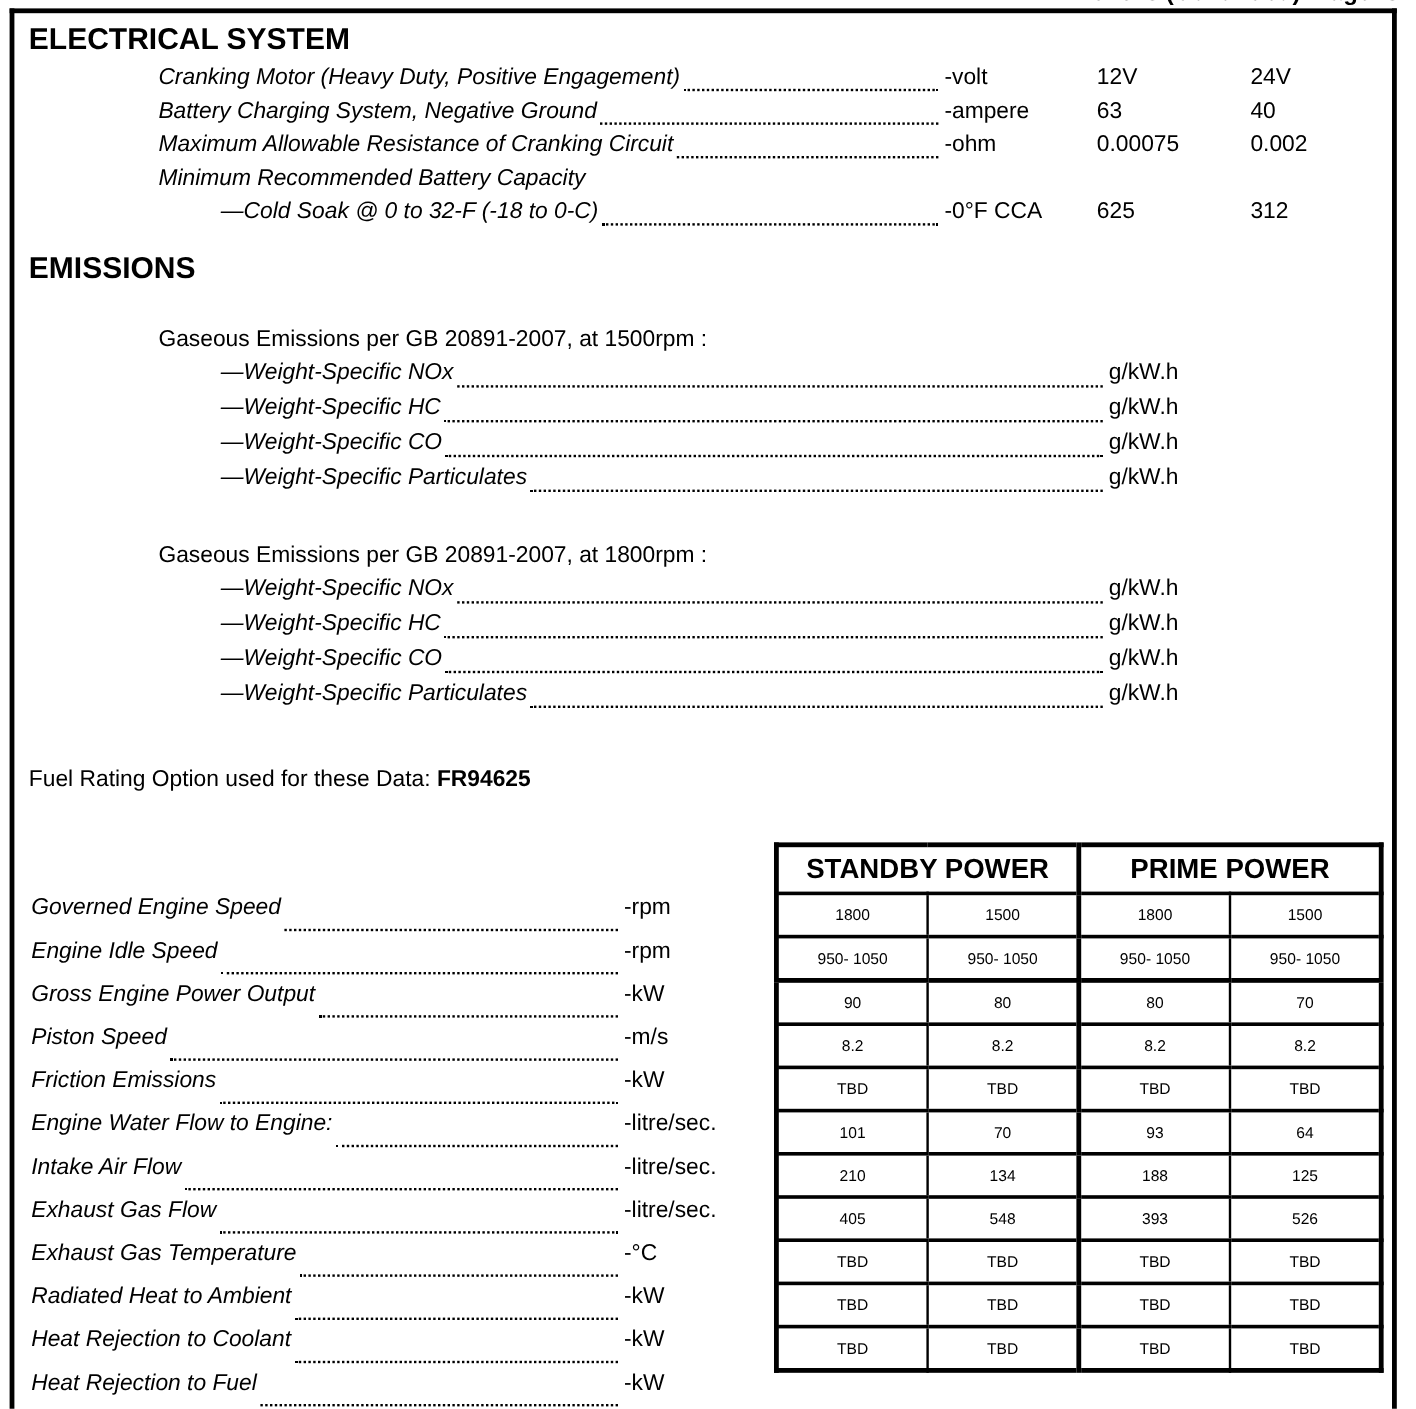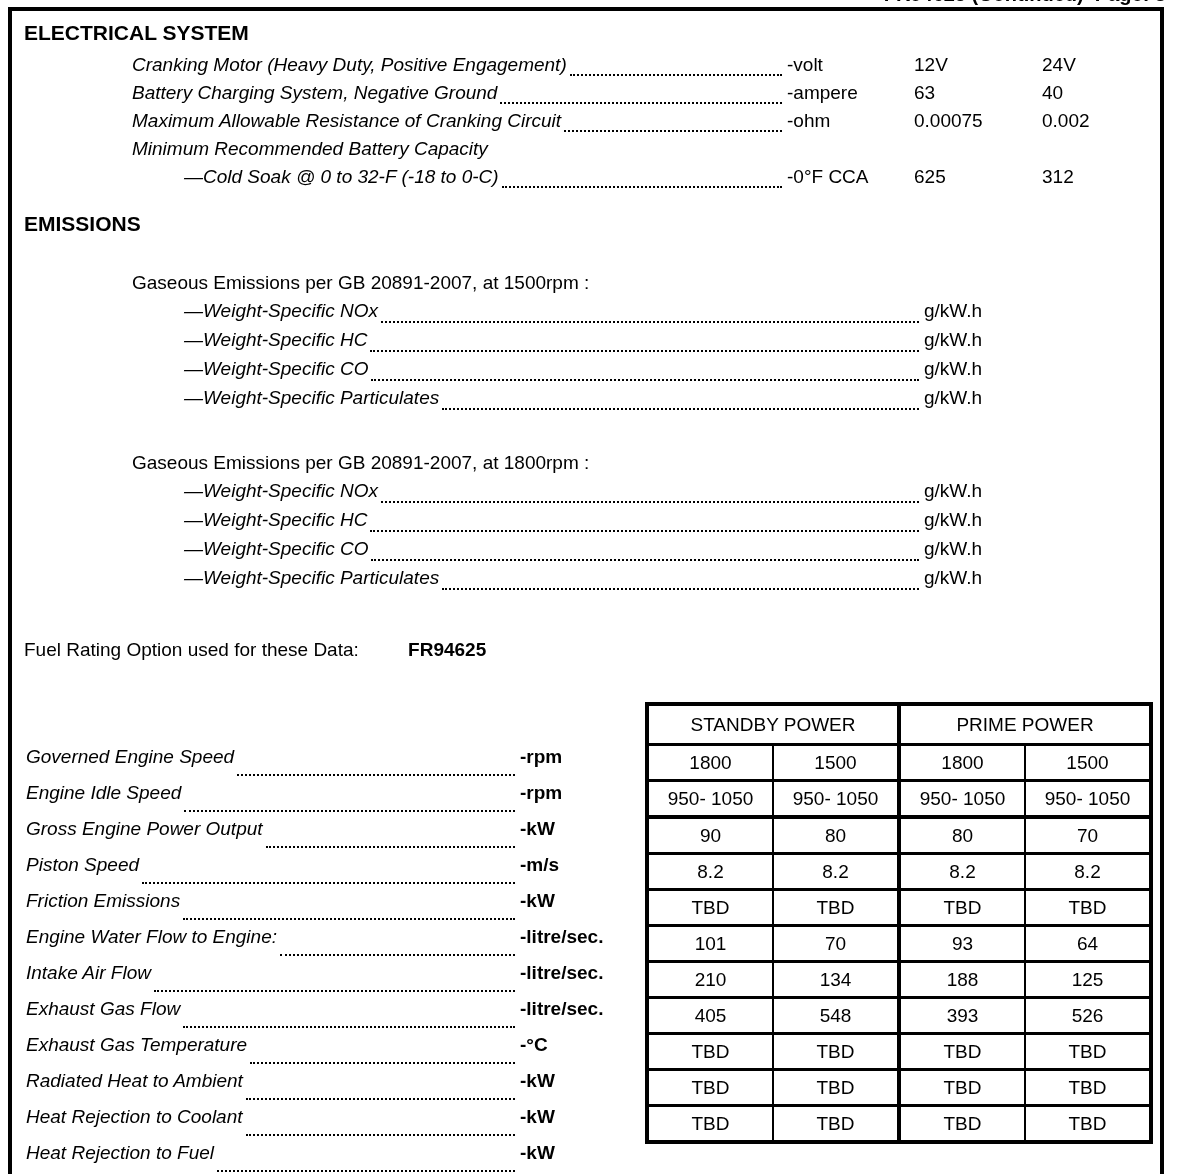--- a/index.html
+++ b/index.html
@@ -15,21 +15,21 @@
   }
   
   .header-clip{
     position:absolute;top:0;left:0;width:1172px;height:5px;overflow:hidden;
   }
   .header-clip .t{
     display:block;text-align:right;padding-right:6px;
     font-weight:700;font-size:20px;line-height:22px;margin-top:-17px;white-space:pre;
   }
   .sec-title{
-    font-size:21px;font-weight:700;margin:10px 0 0 12px;line-height:24px;
+    font-size:25px;font-weight:700;margin:10px 0 0 12px;line-height:24px;
   }
   
   .lrow{display:flex;align-items:baseline;height:28px;}
   .lrow .lbl{white-space:pre;flex:none;font-style:italic;}
   .lrow .dots{
     flex:1 1 auto;min-width:8px;border-bottom:2px dotted #000;
     align-self:flex-end;margin:0 5px 6px 3px;height:1px;
   }
   .lrow.nodots .dots{border-bottom:none;}
   .lrow .unit{flex:none;white-space:pre;}
@@ -44,41 +44,41 @@
 
   
   .emis-group{margin:26px 0 0 120px;}
   .emis-heading{line-height:24px;white-space:pre;margin-top:35px;}
   .emis-items{margin-left:52px;width:798px;margin-top:5px;}
   .emis-items .lrow{height:29px;}
   .emis-items .unit{width:auto;}
 
   
   .fuel-line{margin:42px 0 0 12px;line-height:24px;white-space:pre;}
-  .fuel-line b{font-weight:700;margin-left:44px;}
+  .fuel-line b{font-weight:700;}
 
   
   .bottom{display:flex;align-items:flex-start;margin:40px 0 0 14px;}
   .spec-labels{width:604px;padding-top:44px;flex:none;}
   .spec-labels .lrow{height:36px;}
-  .spec-labels .unit{width:110px;font-weight:bold;}
+  .spec-labels .unit{width:110px;}
 
   table.power{
     border-collapse:collapse;margin-left:15px;table-layout:fixed;flex:none;
     border:4px solid #000;
   }
   table.power col{width:126px;}
   table.power th{
     border:2px solid #000;border-bottom:3px solid #000;
-    height:37px;font-size:19px;font-weight:400;text-align:center;padding:0;
+    height:37px;font-size:23px;font-weight:700;text-align:center;padding:0;
   }
   table.power th.mid{border-right:4px solid #000;}
   table.power td{
     border:2px solid #000;border-top:3px solid #000;border-bottom:3px solid #000;
-    height:33px;text-align:center;padding:0;font-size:19px;white-space:pre;
+    height:33px;text-align:center;padding:0;font-size:13px;white-space:pre;
   }
   table.power td.mid{border-right:4px solid #000;}
   table.power tr.thick td{border-bottom:4px solid #000;}
 </style>
 </head>
 <body>
 
 <div class="header-clip">
   <span class="t">FR94625 (Continued)  Page: 3</span>
 </div>

